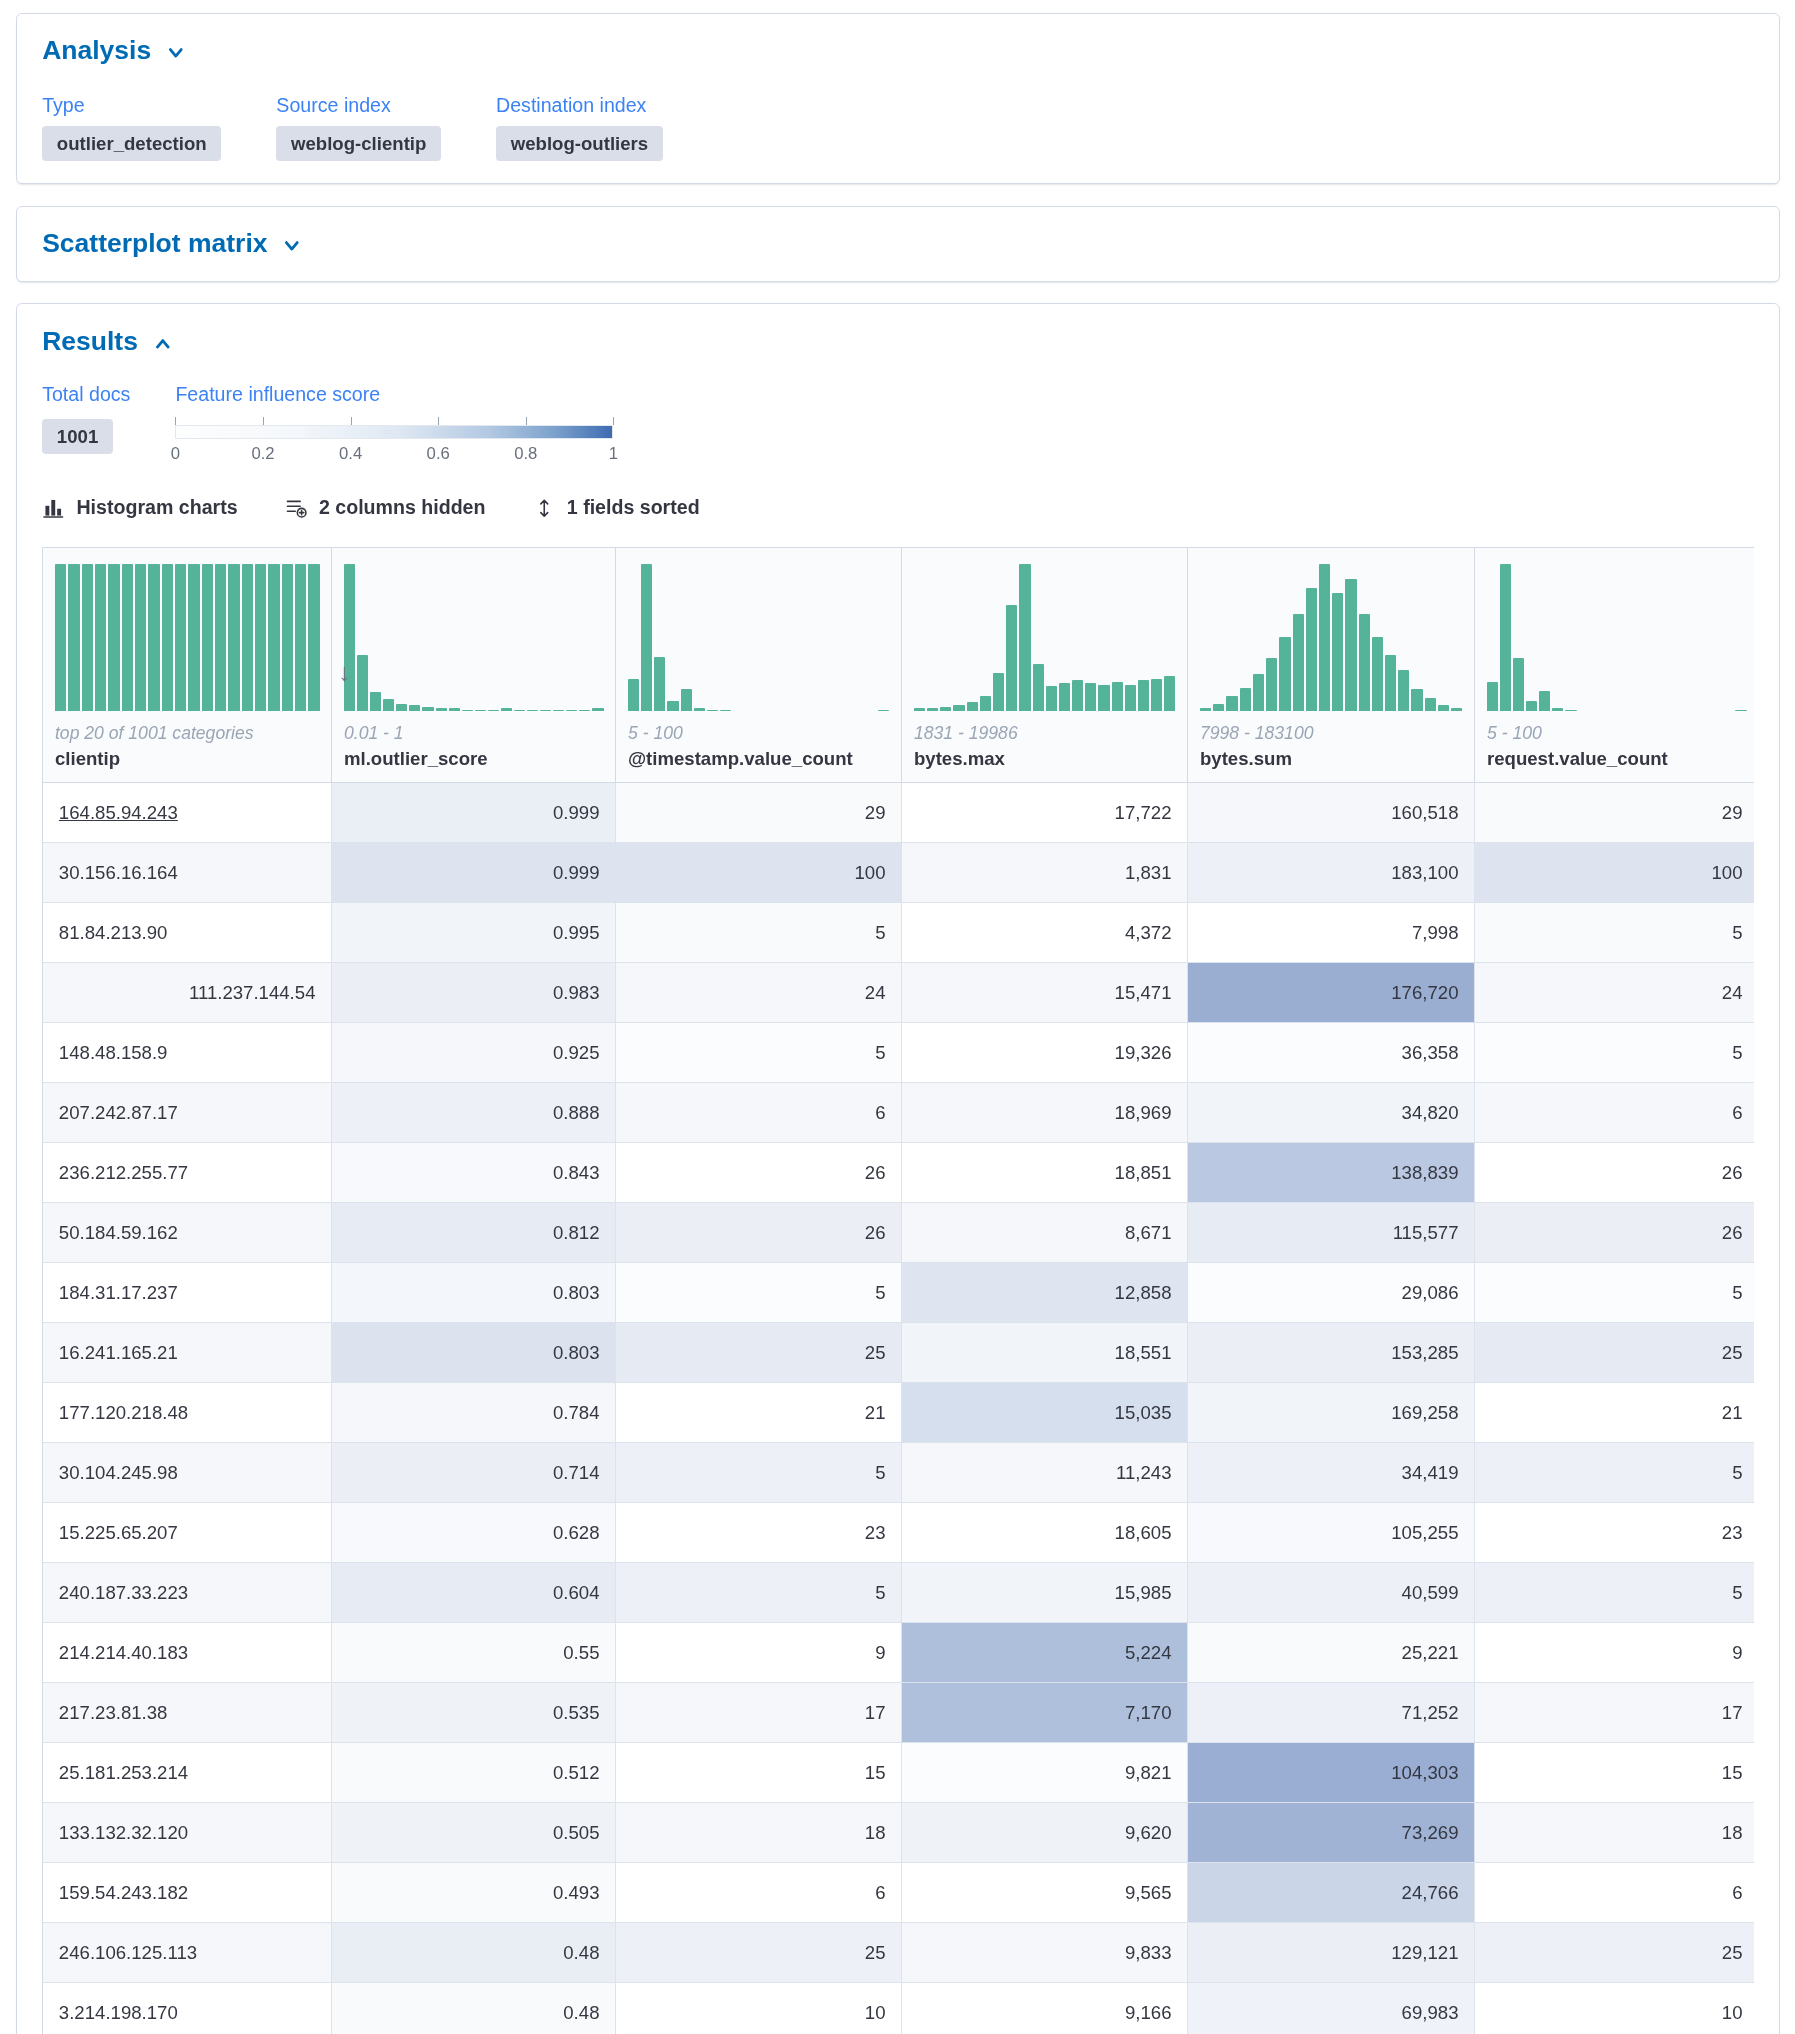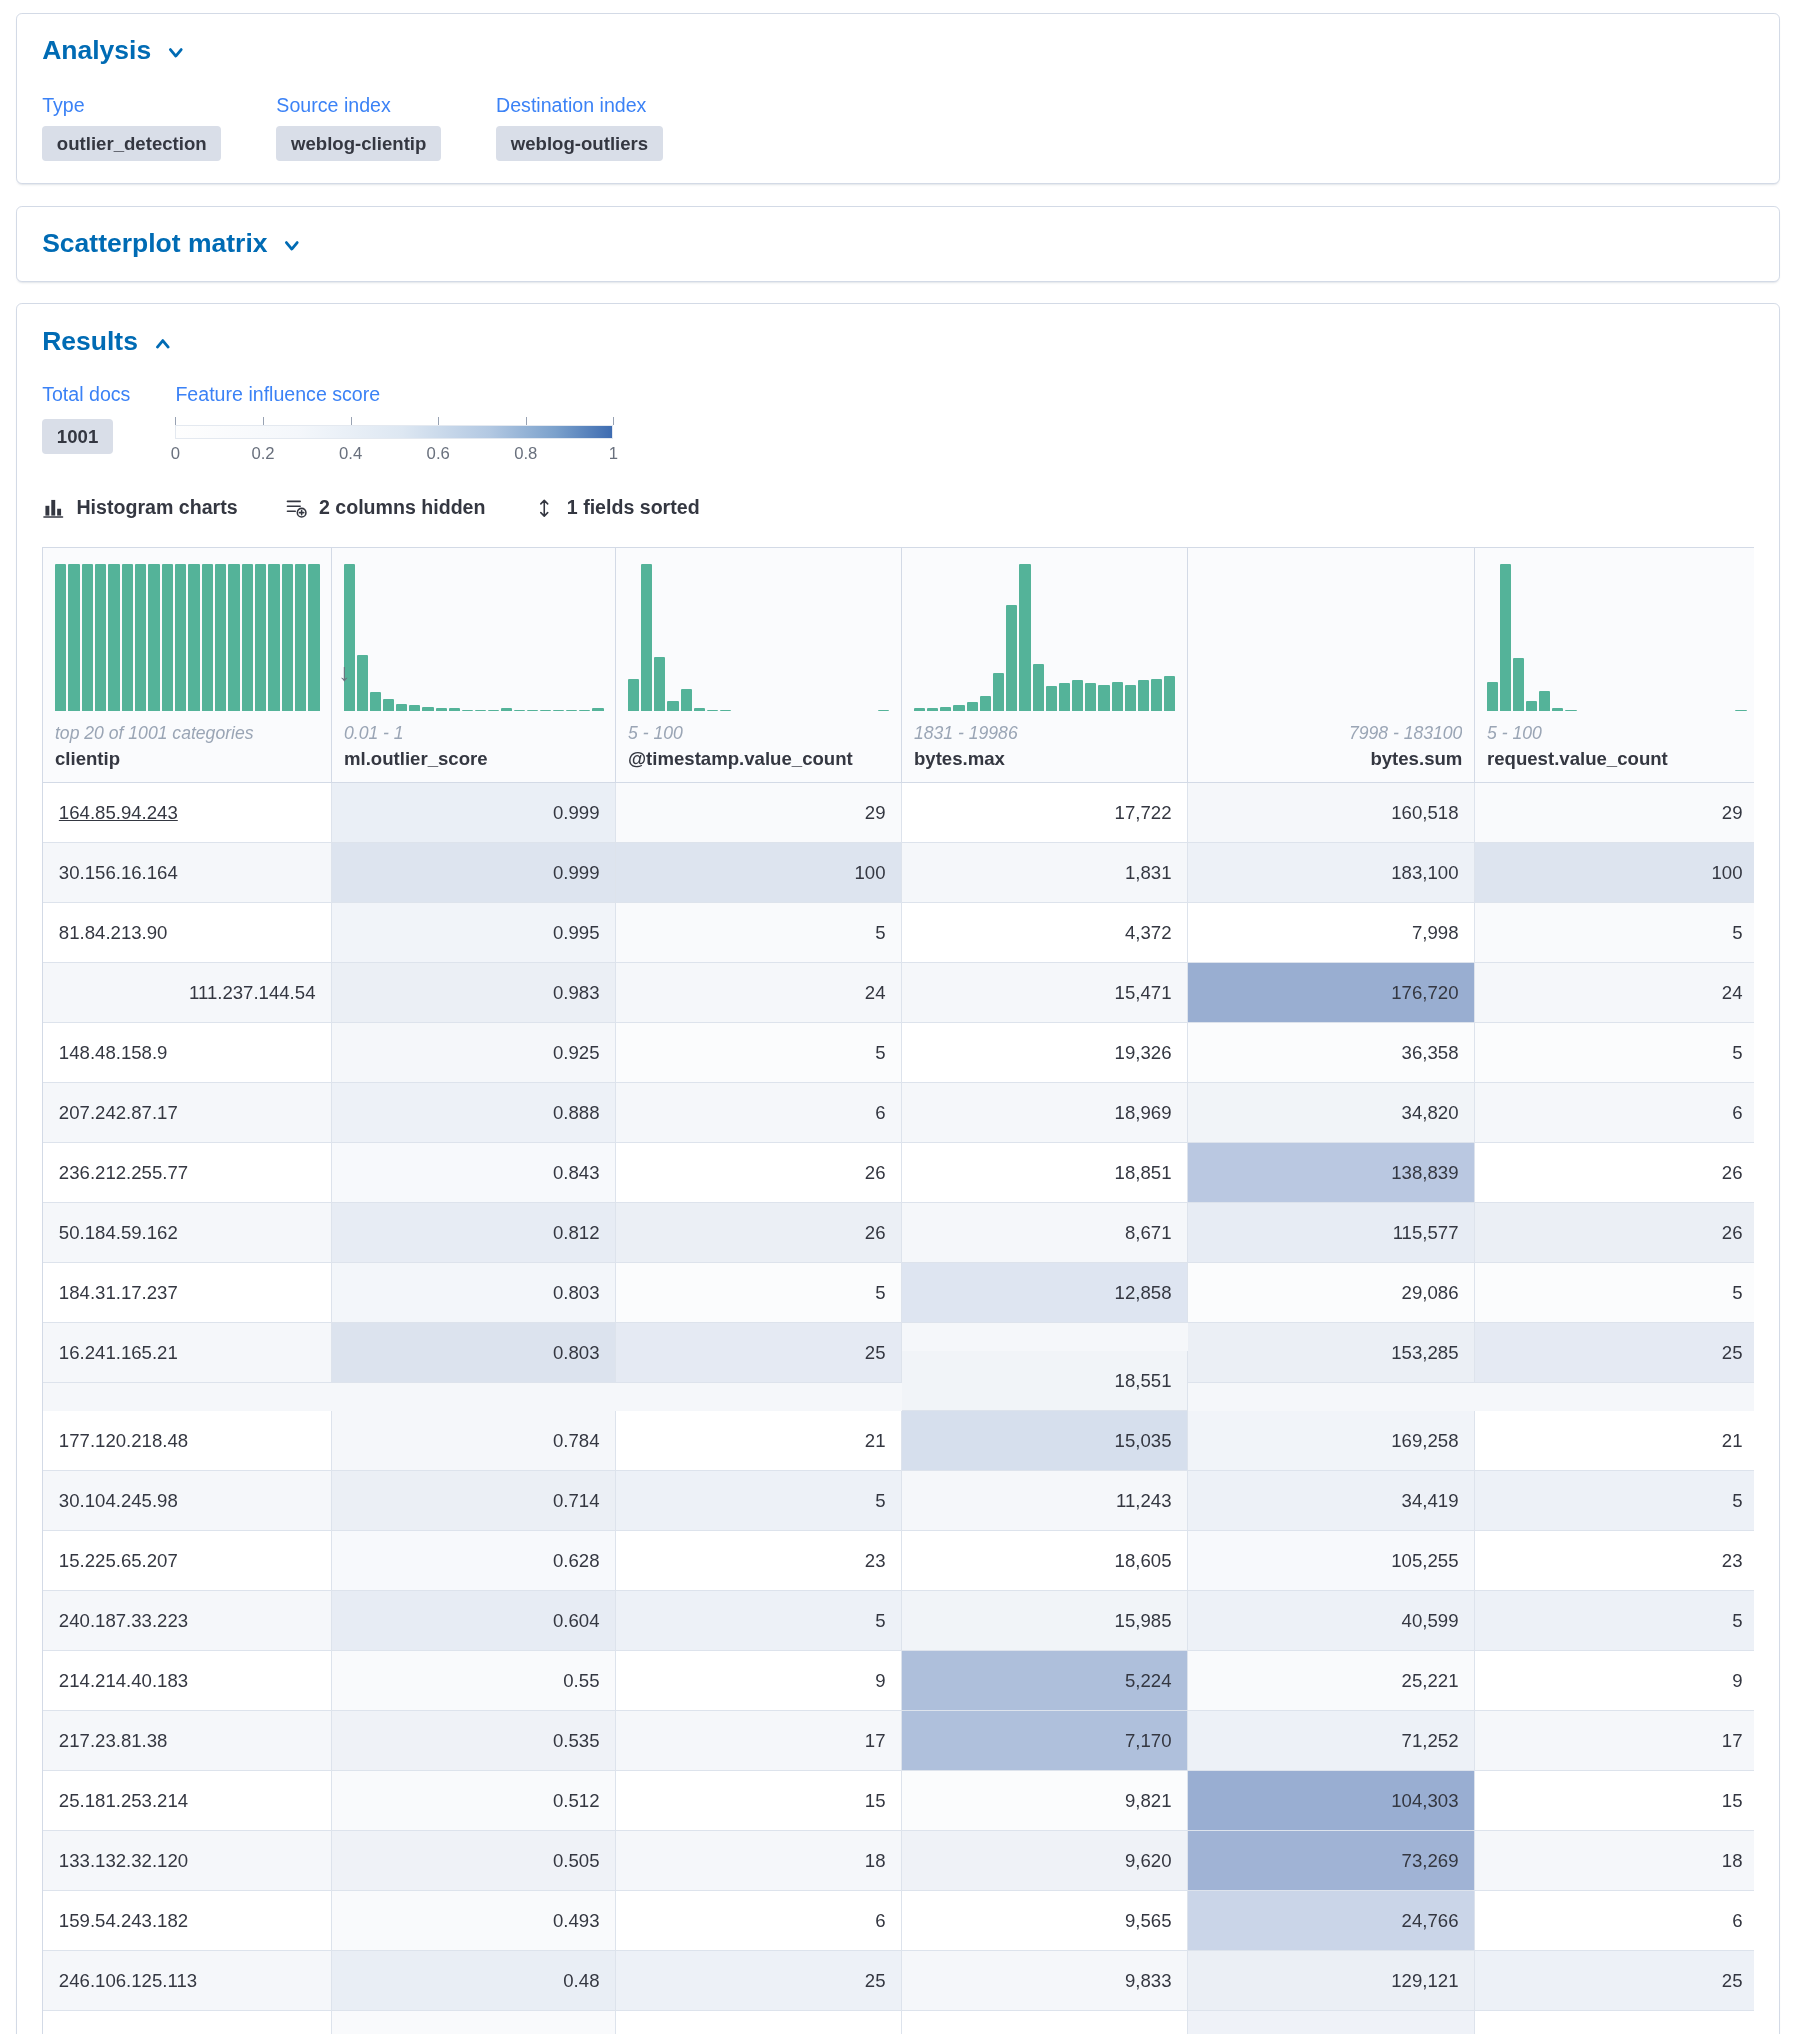--- a/index.html
+++ b/index.html
@@ -243,21 +243,21 @@
                 <div class="bar" style="height: 26.5px;"></div>
                 <div class="bar" style="height: 29px;"></div>
                 <div class="bar" style="height: 26.5px;"></div>
                 <div class="bar" style="height: 31px;"></div>
                 <div class="bar" style="height: 32px;"></div>
                 <div class="bar" style="height: 35px;"></div>
               </div>
               <div class="hrange">1831 - 19986</div>
               <div class="hname">bytes.max</div>
             </div>
-            <div class="hcell" style="flex-basis: 287px; align-items: flex-end;">
+            <div class="hcell" style="flex-basis: 287px;">
               <div class="hist">
                 <div class="bar" style="height: 2.9px;"></div>
                 <div class="bar" style="height: 7.4px;"></div>
                 <div class="bar" style="height: 14.7px;"></div>
                 <div class="bar" style="height: 23.5px;"></div>
                 <div class="bar" style="height: 37px;"></div>
                 <div class="bar" style="height: 53px;"></div>
                 <div class="bar" style="height: 74px;"></div>
                 <div class="bar" style="height: 97px;"></div>
                 <div class="bar" style="height: 123px;"></div>
@@ -373,21 +373,21 @@
               <div class="cell num" style="flex-basis: 284px; background-color: rgba(52, 94, 166, 0.06);">0.803</div>
               <div class="cell num" style="flex-basis: 286px; background-color: rgba(52, 94, 166, 0.02);">5</div>
               <div class="cell num" style="flex-basis: 286px; background-color: rgba(52, 94, 166, 0.16);">12,858</div>
               <div class="cell num" style="flex-basis: 287px; background-color: rgba(52, 94, 166, 0.02);">29,086</div>
               <div class="cell num" style="flex-basis: 284px; background-color: rgba(52, 94, 166, 0.02);">5</div>
             </div>
             <div class="grid-row">
               <div class="cell" style="flex-basis: 289px;">16.241.165.21</div>
               <div class="cell num" style="flex-basis: 284px; background-color: rgba(52, 94, 166, 0.13);">0.803</div>
               <div class="cell num" style="flex-basis: 286px; background-color: rgba(52, 94, 166, 0.08);">25</div>
-              <div class="cell num" style="flex-basis: 286px; background-color: rgba(52, 94, 166, 0.02); margin-top: 28px;">18,551</div>
+              <div class="cell num" style="flex-basis: 286px; background-color: rgba(52, 94, 166, 0.02);">18,551</div>
               <div class="cell num" style="flex-basis: 287px; background-color: rgba(52, 94, 166, 0.05);">153,285</div>
               <div class="cell num" style="flex-basis: 284px; background-color: rgba(52, 94, 166, 0.08);">25</div>
             </div>
             <div class="grid-row">
               <div class="cell" style="flex-basis: 289px;">177.120.218.48</div>
               <div class="cell num" style="flex-basis: 284px; background-color: rgba(52, 94, 166, 0.05);">0.784</div>
               <div class="cell num" style="flex-basis: 286px;">21</div>
               <div class="cell num" style="flex-basis: 286px; background-color: rgba(52, 94, 166, 0.2);">15,035</div>
               <div class="cell num" style="flex-basis: 287px; background-color: rgba(52, 94, 166, 0.07);">169,258</div>
               <div class="cell num" style="flex-basis: 284px;">21</div>

